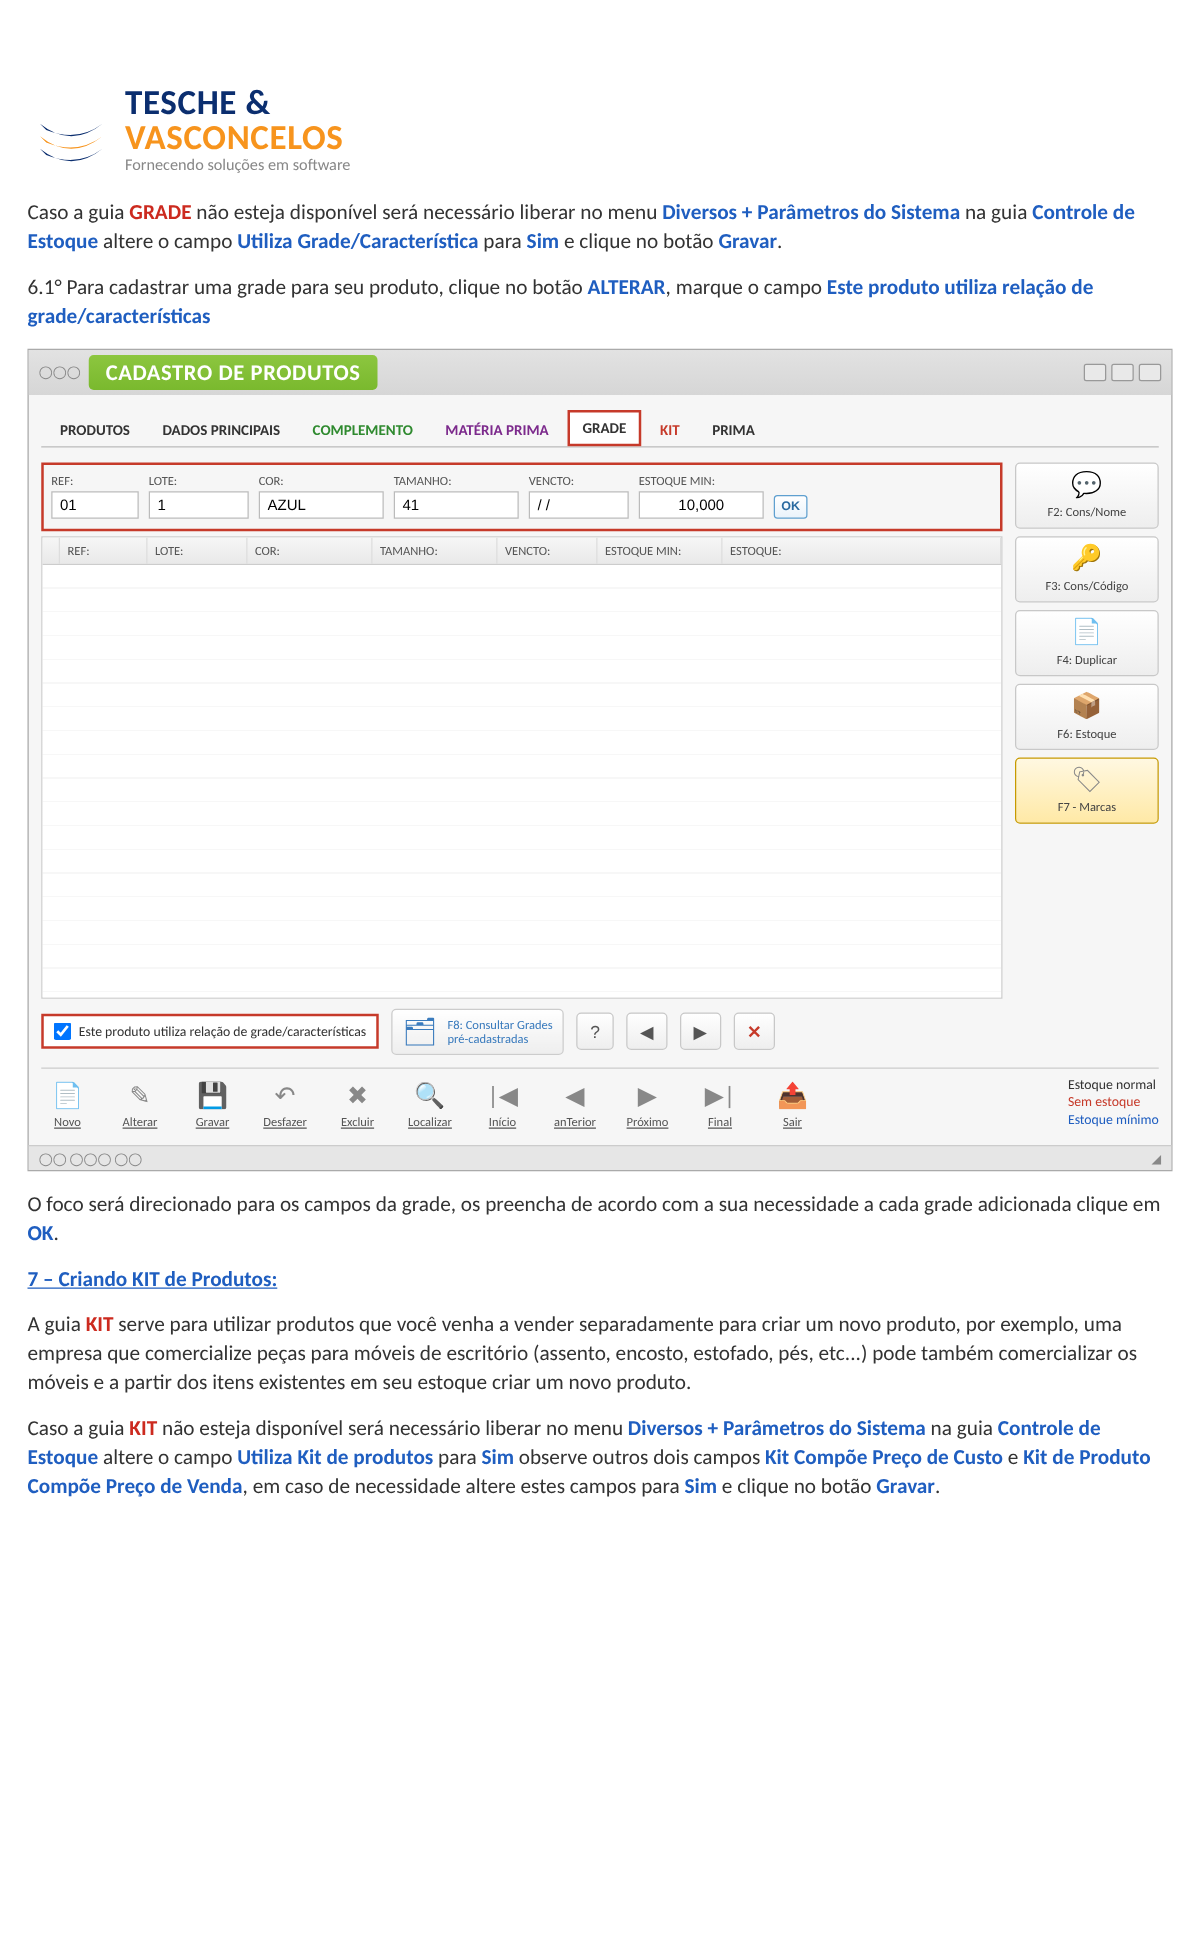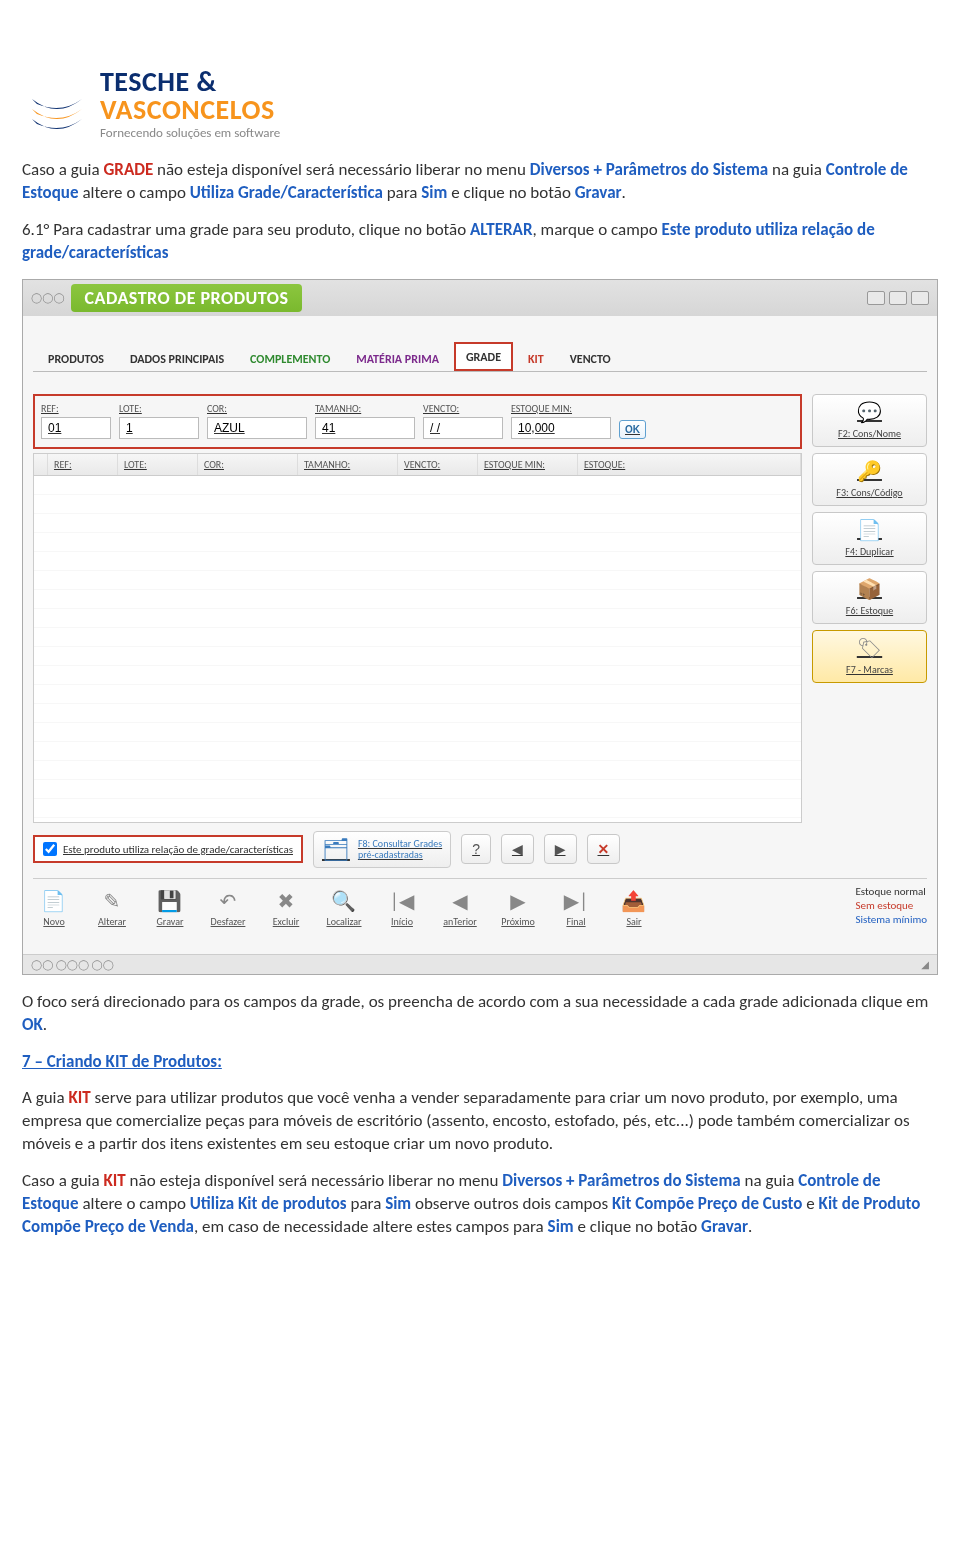--- a/index.html
+++ b/index.html
@@ -18,28 +18,28 @@
   .blue { color: #1f5ec0; }
   .red { color: #cc2a1f; font-weight: 600; }
   .bold { font-weight: 700; }
   u.sec { color: #1f5ec0; text-decoration: underline; font-weight: 600; }
   
   .app-window { border: 1px solid #aaa; background: #f6f6f6; margin: 6px 0 16px; }
   .titlebar { display:flex; align-items:center; justify-content:space-between; padding:4px 8px; background: linear-gradient(#e2e2e2,#d6d6d6); font-size:12px; color:#555; }
   .title-pill { background: linear-gradient(#8cc63f,#7ab92e); color:#fff; padding:3px 14px; border-radius:4px; font-size:18px; font-weight:bold; letter-spacing:.5px; }
   .titlebar .right { display:flex; gap:4px; }
   .chip { width:18px; height:14px; border:1px solid #999; background:#e9e9e9; border-radius:2px; }
-  .content { padding: 26px 10px; }
+  .content { padding: 12px 10px; }
   .tabs { display:flex; gap:4px; align-items:flex-end; border-bottom:1px solid #bbb; padding:0 4px; }
   .tab { padding:6px 10px 5px; font-size:12px; font-weight:bold; color:#333; border:1px solid transparent; border-bottom:none; background:transparent; cursor:pointer; }
   .tab[data-color="green"] { color:#2f8a2f; }
   .tab[data-color="purple"] { color:#7c2a8c; }
   .tab[data-color="red"] { color:#c63a2a; }
   .tab.highlight { border:2px solid #c63a2a; background:#fff; }
-  .main-row { display:flex; gap:10px; margin-top:22px;text-decoration:underline; }
+  .main-row { display:flex; gap:10px; margin-top:12px; }
   .left-pane { flex:1; }
   .side-pane { width:115px; display:flex; flex-direction:column; gap:6px; }
   .side-btn { border:1px solid #c8c8c8; background:linear-gradient(#fff,#eee); border-radius:4px; padding:6px 4px; display:flex; flex-direction:column; align-items:center; gap:4px; cursor:pointer; }
   .side-btn.active { border:1px solid #c79a00; background:linear-gradient(#fff8e1,#ffe9a6); }
   .side-btn .ico { width:28px; height:22px; display:flex; align-items:center; justify-content:center; color:#888; font-size:20px; }
   .side-btn .lbl { font-size:10px; color:#444; }
   .input-bar { border:2px solid #c63a2a; padding:6px 6px 8px; display:flex; gap:8px; align-items:flex-end; background:#f6f6f6; }
   .field { display:flex; flex-direction:column; gap:2px; }
   .field label { font-size:10px; color:#555; }
   .field input { border:1px solid #bbb; padding:3px 6px; font-size:12px; background:#fff; height:22px; }
@@ -111,21 +111,21 @@
 
   <div class="content">
 
     <div class="tabs">
       <div class="tab">PRODUTOS</div>
       <div class="tab">DADOS PRINCIPAIS</div>
       <div class="tab" data-color="green">COMPLEMENTO</div>
       <div class="tab" data-color="purple">MATÉRIA PRIMA</div>
       <div class="tab highlight">GRADE</div>
       <div class="tab" data-color="red">KIT</div>
-      <div class="tab">VENCTO</div>
+      <div class="tab">PRIMA</div>
     </div>
 
     <div class="main-row">
       <div class="left-pane">
 
         <div class="input-bar">
           <div class="field" style="width:70px">
             <label>REF:</label>
             <input value="01" style="">
           </div>
@@ -140,21 +140,21 @@
           <div class="field" style="width:100px">
             <label>TAMANHO:</label>
             <input value="41" style="">
           </div>
           <div class="field" style="width:80px">
             <label>VENCTO:</label>
             <input value="/ /" style="">
           </div>
           <div class="field" style="width:100px">
             <label>ESTOQUE MIN:</label>
-            <input style="text-align: left;" value="10,000">
+            <input style="text-align: center;" value="10,000">
           </div>
           <button class="ok-btn">OK</button>
         </div>
 
         <div class="grid">
           <div class="grid-head">
             <div class="gh" style="width:14px"></div>
             <div class="gh" style="width:70px">REF:</div>
             <div class="gh" style="width:80px">LOTE:</div>
             <div class="gh" style="width:100px">COR:</div>
@@ -256,21 +256,21 @@
             <span class="tl">Final</span>
           </div>
           <div class="tool">
             <span class="ti">📤</span>
             <span class="tl">Sair</span>
           </div>
         </div>
       <div class="legend">
         <div class="l1">Estoque normal</div>
         <div class="l2">Sem estoque</div>
-        <div class="l3">Sistema mínimo</div>
+        <div class="l3">Estoque mínimo</div>
       </div>
     </div>
   </div>
   <div class="statusbar">
     <span>◯◯ ◯◯◯ ◯◯</span>
       <span>◢</span>
   </div>
 </div>
 
 <p class="doc">

